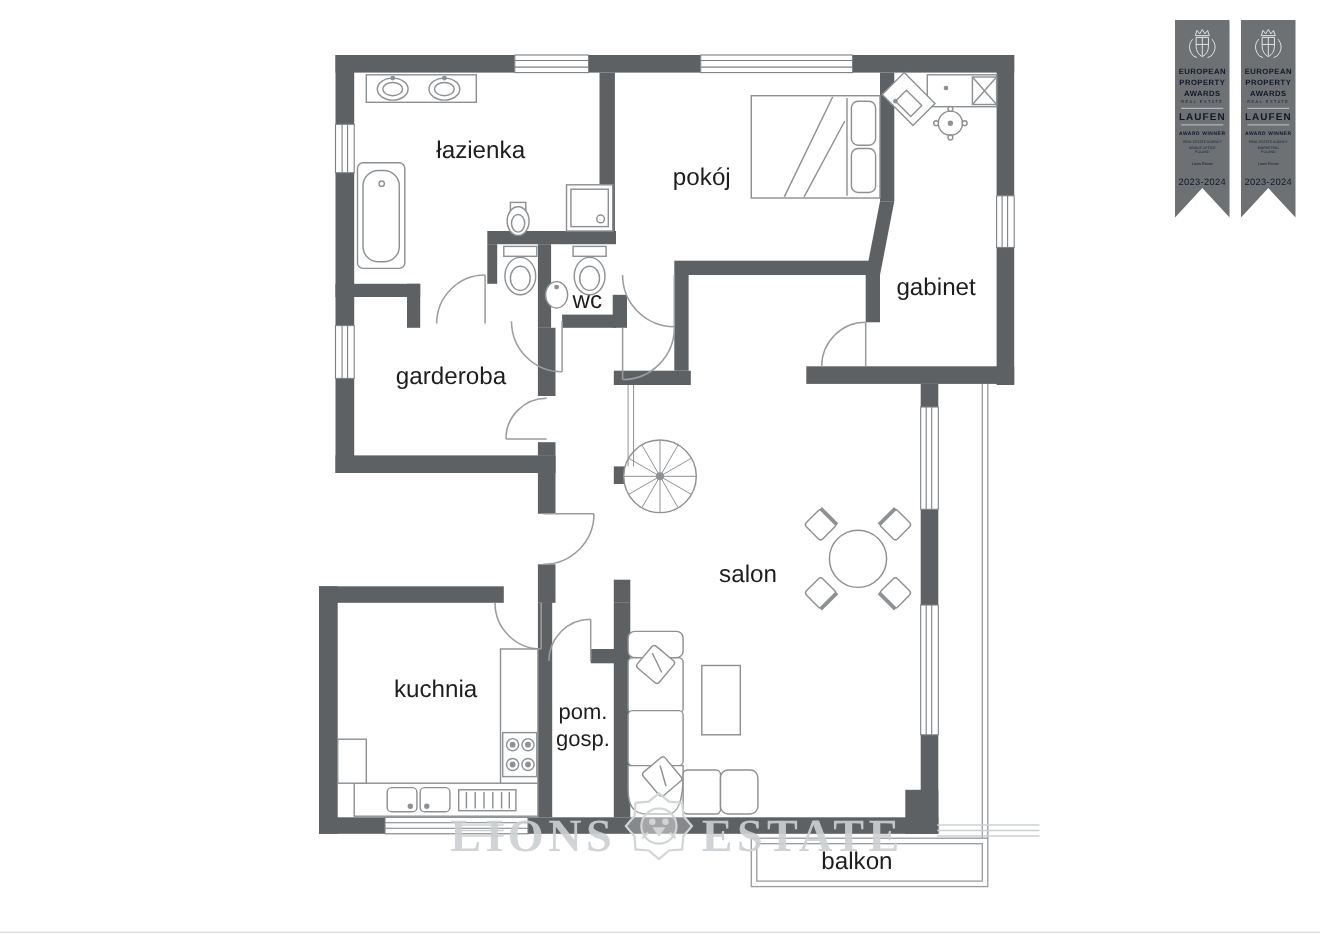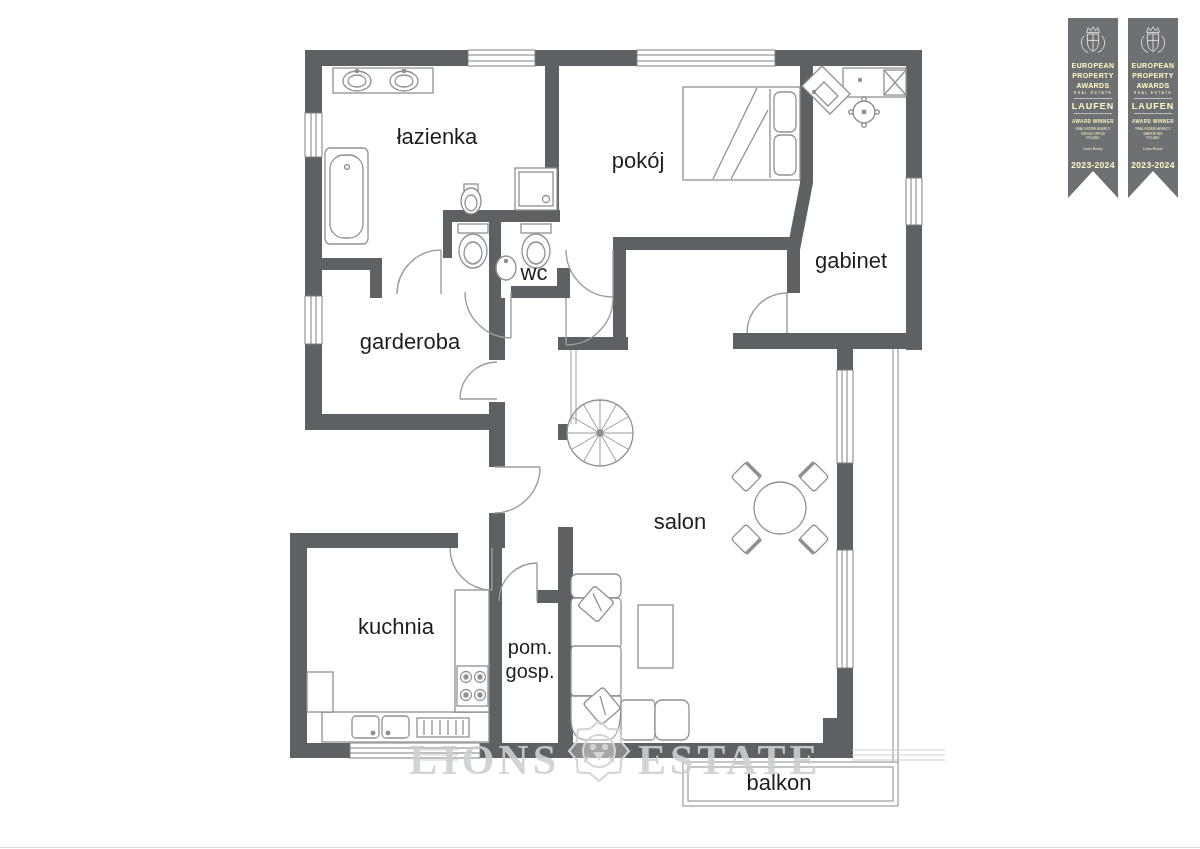--- a/index.html
+++ b/index.html
@@ -7,33 +7,33 @@
          font-family:"Liberation Sans",sans-serif;}
   .plan-svg{position:absolute;left:0;top:0;}
   svg text{font-family:"Liberation Sans",sans-serif;fill:#1d1d1d;}
   svg text.room-label{font-size:22px;}
   svg text.room-label-sm{font-size:20px;}
   svg text.wm-word{font-family:"Liberation Serif",serif;font-size:42px;letter-spacing:4px;
                    fill:#cdd0d2;font-weight:bold;opacity:.9;}
   
   .badge{position:absolute;top:18px;width:50px;height:180px;background:#6e7173;
          clip-path:polygon(0 0,100% 0,100% 100%,50% 85%,0 100%);
-         display:flex;flex-direction:column;align-items:center;color:#fef9c3;text-align:center;}
+         display:flex;flex-direction:column;align-items:center;color:#0f172a;text-align:center;}
   .badge-1{left:1068px;}
   .badge-2{left:1128px;}
   .badge .crest{margin-top:6px;}
   .badge .org{font-size:7px;font-weight:bold;line-height:8px;letter-spacing:.4px;margin-top:2px;}
   .badge .org-sub{font-size:3.5px;letter-spacing:1.4px;margin-top:1px;}
   .badge .rule{width:38px;height:1px;background:rgba(255,255,255,.55);margin-top:3px;}
   .badge .sponsor{font-size:9px;font-weight:bold;letter-spacing:1px;margin-top:2px;}
   .badge .rule2{width:38px;height:1px;background:rgba(255,255,255,.55);margin-top:2px;}
   .badge .winner{font-size:4.5px;font-weight:bold;letter-spacing:.5px;margin-top:5px;}
   .badge .cat{font-size:3.2px;line-height:4.5px;margin-top:3px;opacity:.9;}
   .badge .recipient{font-size:3.5px;margin-top:6px;opacity:.9;}
-  .badge .years{font-size:8.5px;font-weight:bold;margin-top:9px;letter-spacing:.3px;}
+  .badge .years{font-size:8.5px;font-weight:normal;margin-top:9px;letter-spacing:.3px;}
   .img-bottom-line{position:absolute;left:0;bottom:1px;width:1200px;height:1px;background:#d7d7d7;}
 </style>
 </head>
 <body>
 
 <div class="stage">
 
   <svg class="plan-svg" width="1200" height="849" viewBox="0 0 1200 849">
 
     <g fill="#5e6164" stroke="none">

